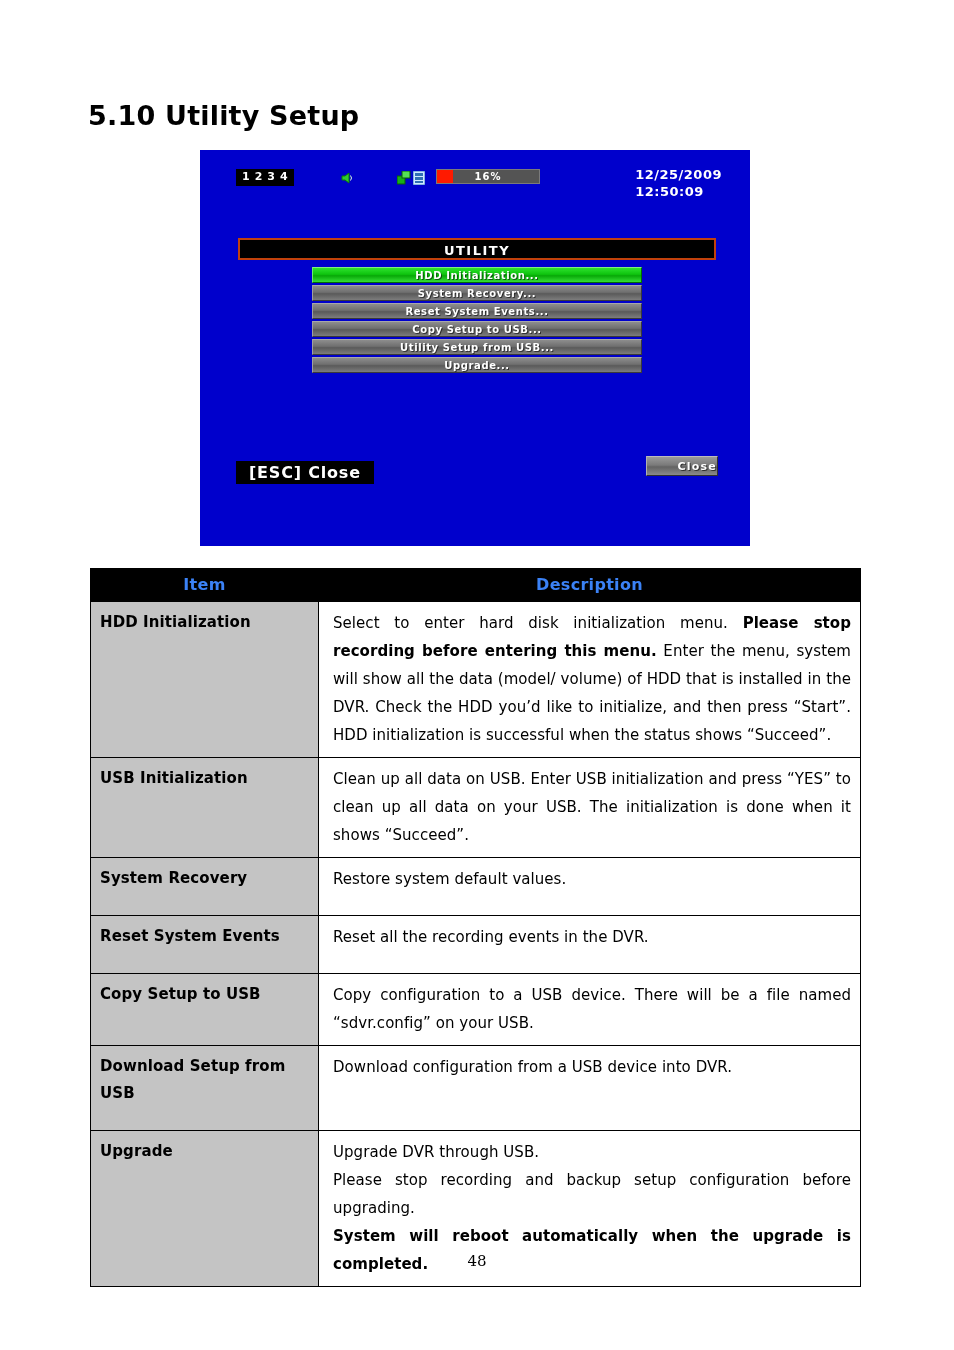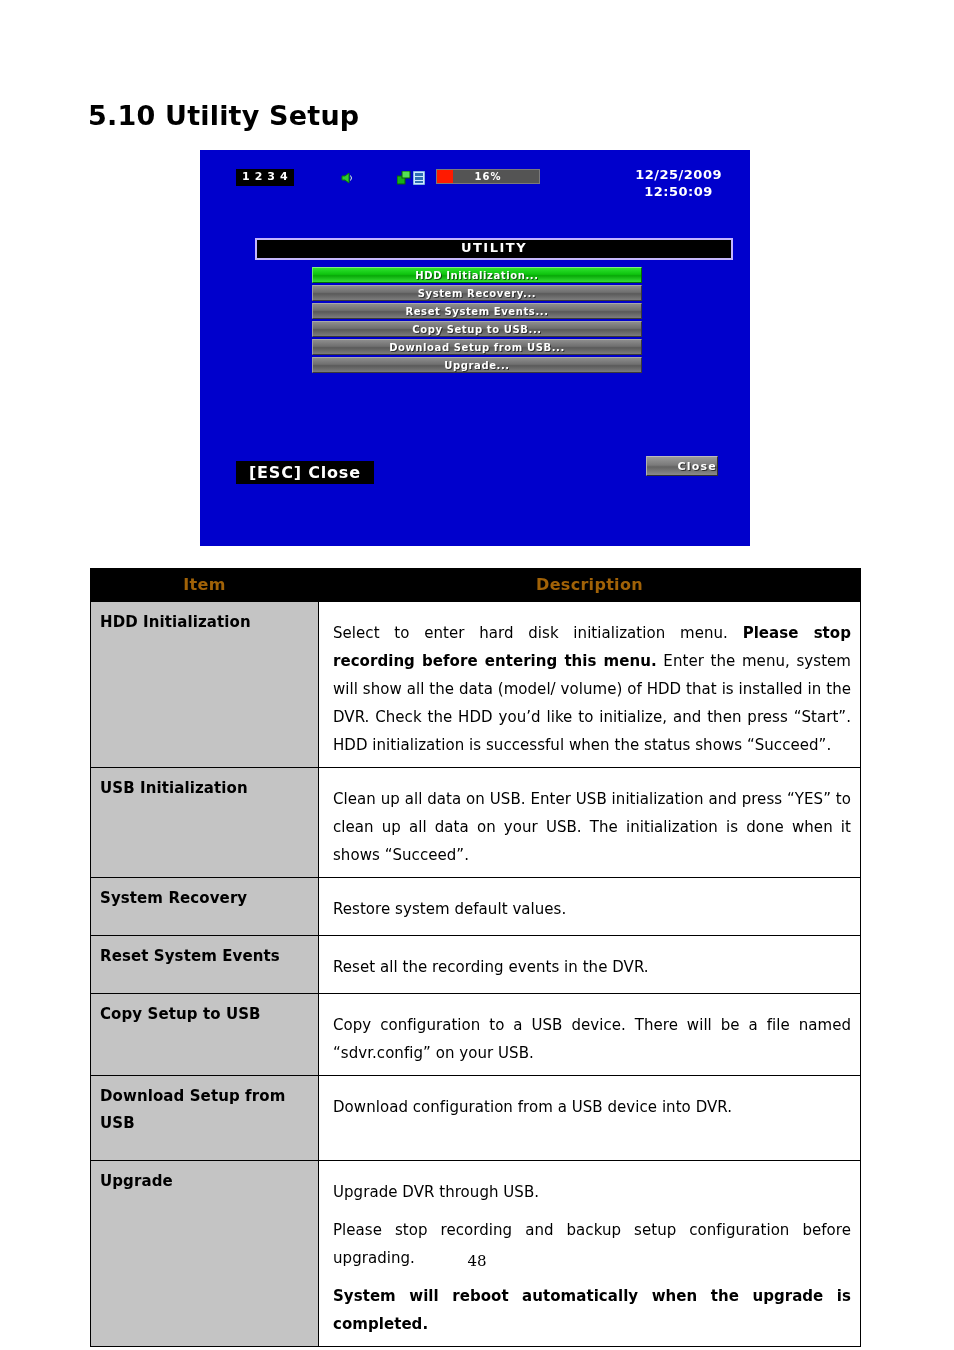--- a/index.html
+++ b/index.html
@@ -110,42 +110,41 @@
     font-size: 10px;
     font-weight: bold;
     letter-spacing: 1px;
     font-family: "DejaVu Sans", sans-serif;
     text-align: right;
   }
   .dvr-datetime {
     position: absolute;
     right: 28px;
     top: 16px;
-    text-align: center;
+    text-align: left;
     color: #ffffff;
     font-size: 13px;
     font-weight: bold;
     letter-spacing: 0.5px;
     line-height: 17px;
     font-family: "DejaVu Sans", sans-serif;
   }
 
   .dvr-titlebar {
     position: absolute;
     left: 38px;
     top: 88px;
     width: 478px;
     height: 22px;
     background: #000000;
-    border: 2px solid #c4b5fd;
+    border: 2px solid #c2410c;
     box-sizing: border-box;
     display: flex;
-    align-items: flex-start;
+    align-items: flex-end;
     justify-content: center;
-    margin-left: 17px;
   }
   .dvr-titlebar span {
     color: #ffffff;
     font-size: 13px;
     font-weight: bold;
     letter-spacing: 1.5px;
     font-family: "DejaVu Sans", sans-serif;
   }
 
   .dvr-menu {
@@ -229,21 +228,21 @@
     border-collapse: collapse;
     table-layout: fixed;
   }
   .spec-table th, .spec-table td {
     border: 1px solid #000000;
     vertical-align: top;
     font-family: "DejaVu Sans", sans-serif;
   }
   .spec-table thead th {
     background: #000000;
-    color: #a16207;
+    color: #3b82f6;
     font-size: 16px;
     font-weight: bold;
     text-align: center;
     padding: 6px 0 7px 0;
     letter-spacing: 0.3px;
   }
   .col-item { width: 228px; }
   .col-desc { width: 542px; }
 
   .spec-table td.item-cell {
@@ -262,21 +261,20 @@
     text-align: justify;
     text-justify: inter-word;
     letter-spacing: 0.05px;
   }
   .desc-cell p {
     margin: 0;
   }
   .desc-cell p.justified {
     text-align: justify;
     text-align-last: left;
-    margin-top: 10px;
   }
   .desc-cell b { font-weight: bold; }
 
   
   .page-number {
     position: absolute;
     left: 0;
     top: 1252px;
     width: 954px;
     text-align: center;
@@ -346,21 +344,21 @@
     <div class="dvr-menu-item">
       <span>System Recovery...</span>
     </div>
     <div class="dvr-menu-item">
       <span>Reset System Events...</span>
     </div>
     <div class="dvr-menu-item">
       <span>Copy Setup to USB...</span>
     </div>
     <div class="dvr-menu-item">
-      <span>Download Setup from USB...</span>
+      <span>Utility Setup from USB...</span>
     </div>
     <div class="dvr-menu-item">
       <span>Upgrade...</span>
     </div>
   </div>
 
   <div class="dvr-esc">[ESC] Close</div>
 
   <div class="dvr-close-btn">
     <span>Close</span>

